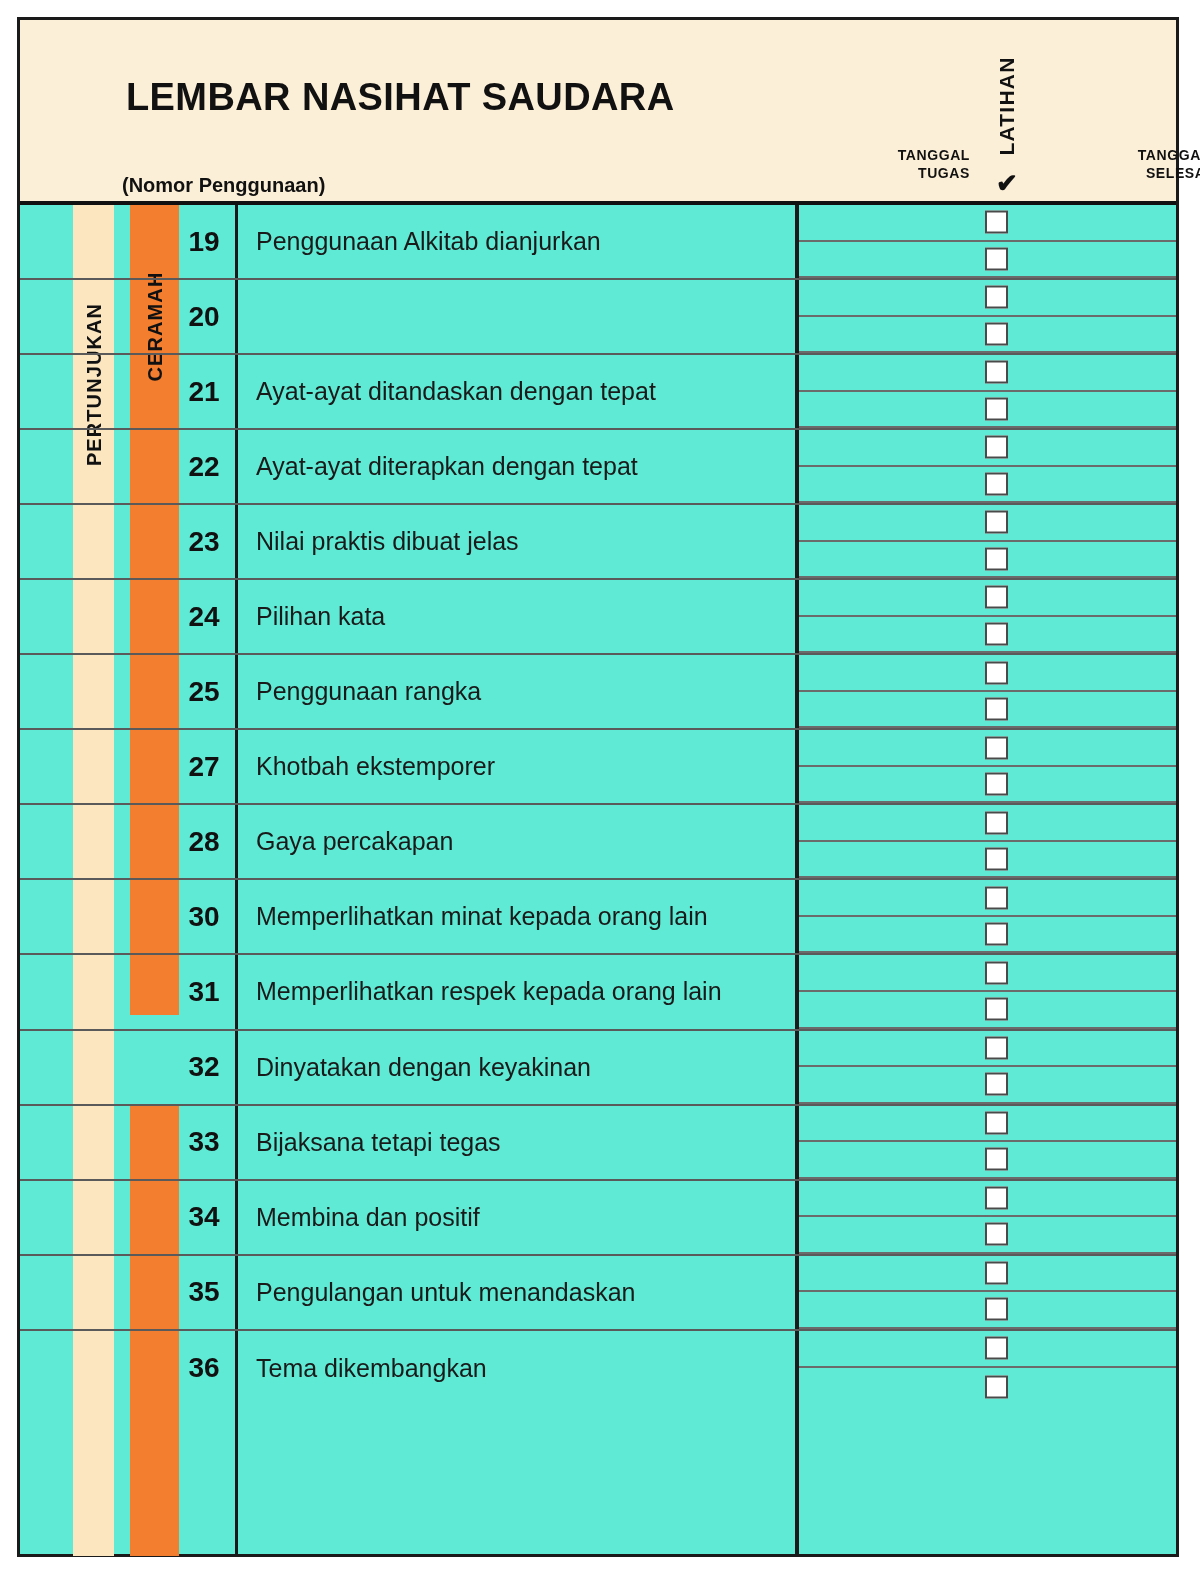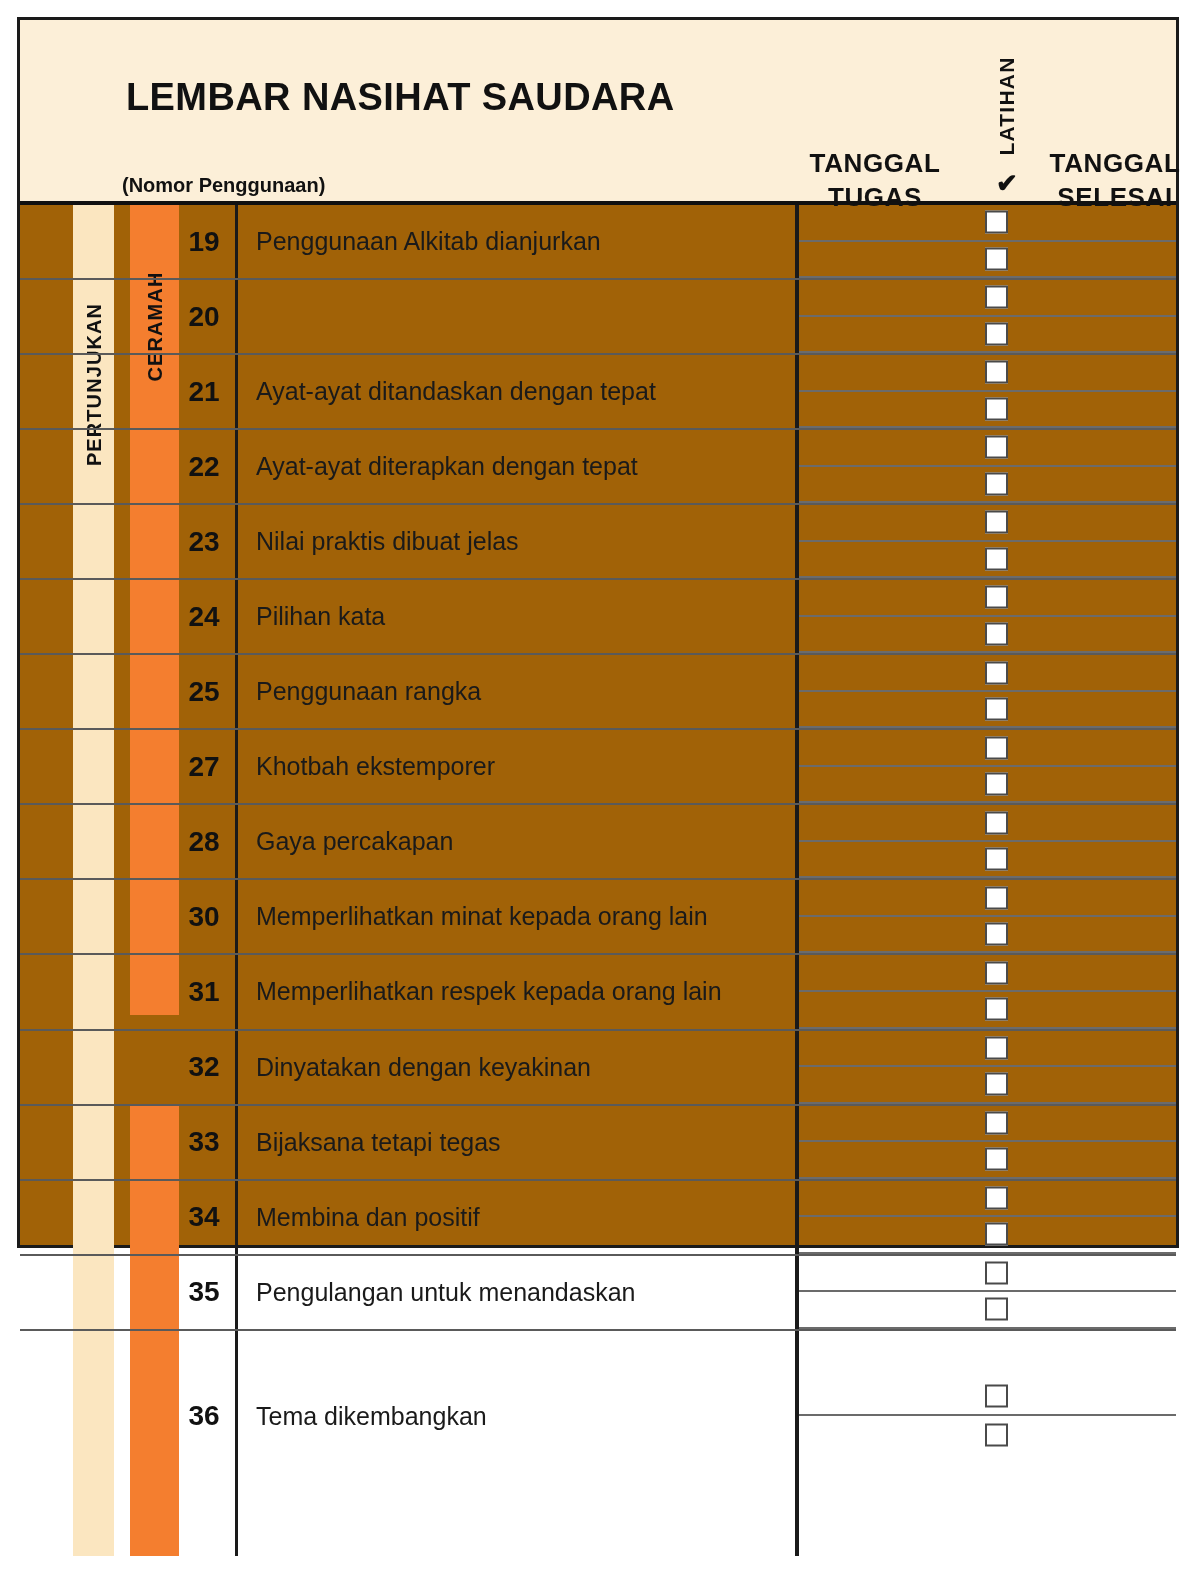--- a/index.html
+++ b/index.html
@@ -13,24 +13,24 @@
     font-family: "Liberation Sans", sans-serif;
     color: #000000;
     overflow: hidden;
   }
 
   #sheet {
     position: absolute;
     left: 17px;
     top: 17px;
     width: 1162px;     
-    height: 1231px;    
+    height: 1540px;    
     border: 3px solid #1a1a1a;
     box-sizing: border-box;
-    background: #a16207;
+    background: #5eead4;
   }
 
   
   #header {
     position: absolute;
     left: 0; top: 0;
     width: 100%;
     height: 185px;
     background: #FCEFD8;
     border-bottom: 4px solid #111111;
@@ -50,22 +50,22 @@
     position: absolute;
     left: 102px;
     top: 154px;
     font-size: 20px;
     font-weight: bold;
     color: #111111;
     white-space: nowrap;
   }
   .hdr-col {
     position: absolute;
-    text-align: center;
-    font-size: 26px;
+    text-align: right;
+    font-size: 14px;
     font-weight: bold;
     letter-spacing: 0.6px;
     line-height: 1.32;
     color: #111111;
   }
   #hdr-tanggal-tugas { left: 760px; top: 126px; width: 190px; }
   #hdr-tanggal-selesai { left: 1000px; top: 126px; width: 190px; }
   #hdr-latihan-wrap {
     position: absolute;
     left: 931px;
@@ -168,21 +168,21 @@
     position: absolute;
     left: 0; top: 0;
     width: 100%; height: 100%;
   }
   .row {
     position: relative;
     height: 75.055px;
     box-sizing: border-box;
     border-bottom: 2px solid #5a5a5a;
   }
-  .row:last-child { border-bottom: none; margin-top: 48px; }
+  .row:last-child { border-bottom: none; }
 
   .row-num {
     position: absolute;
     left: 155px;
     top: 0;
     width: 58px;
     height: 100%;
     display: flex;
     align-items: center;
     justify-content: center;

